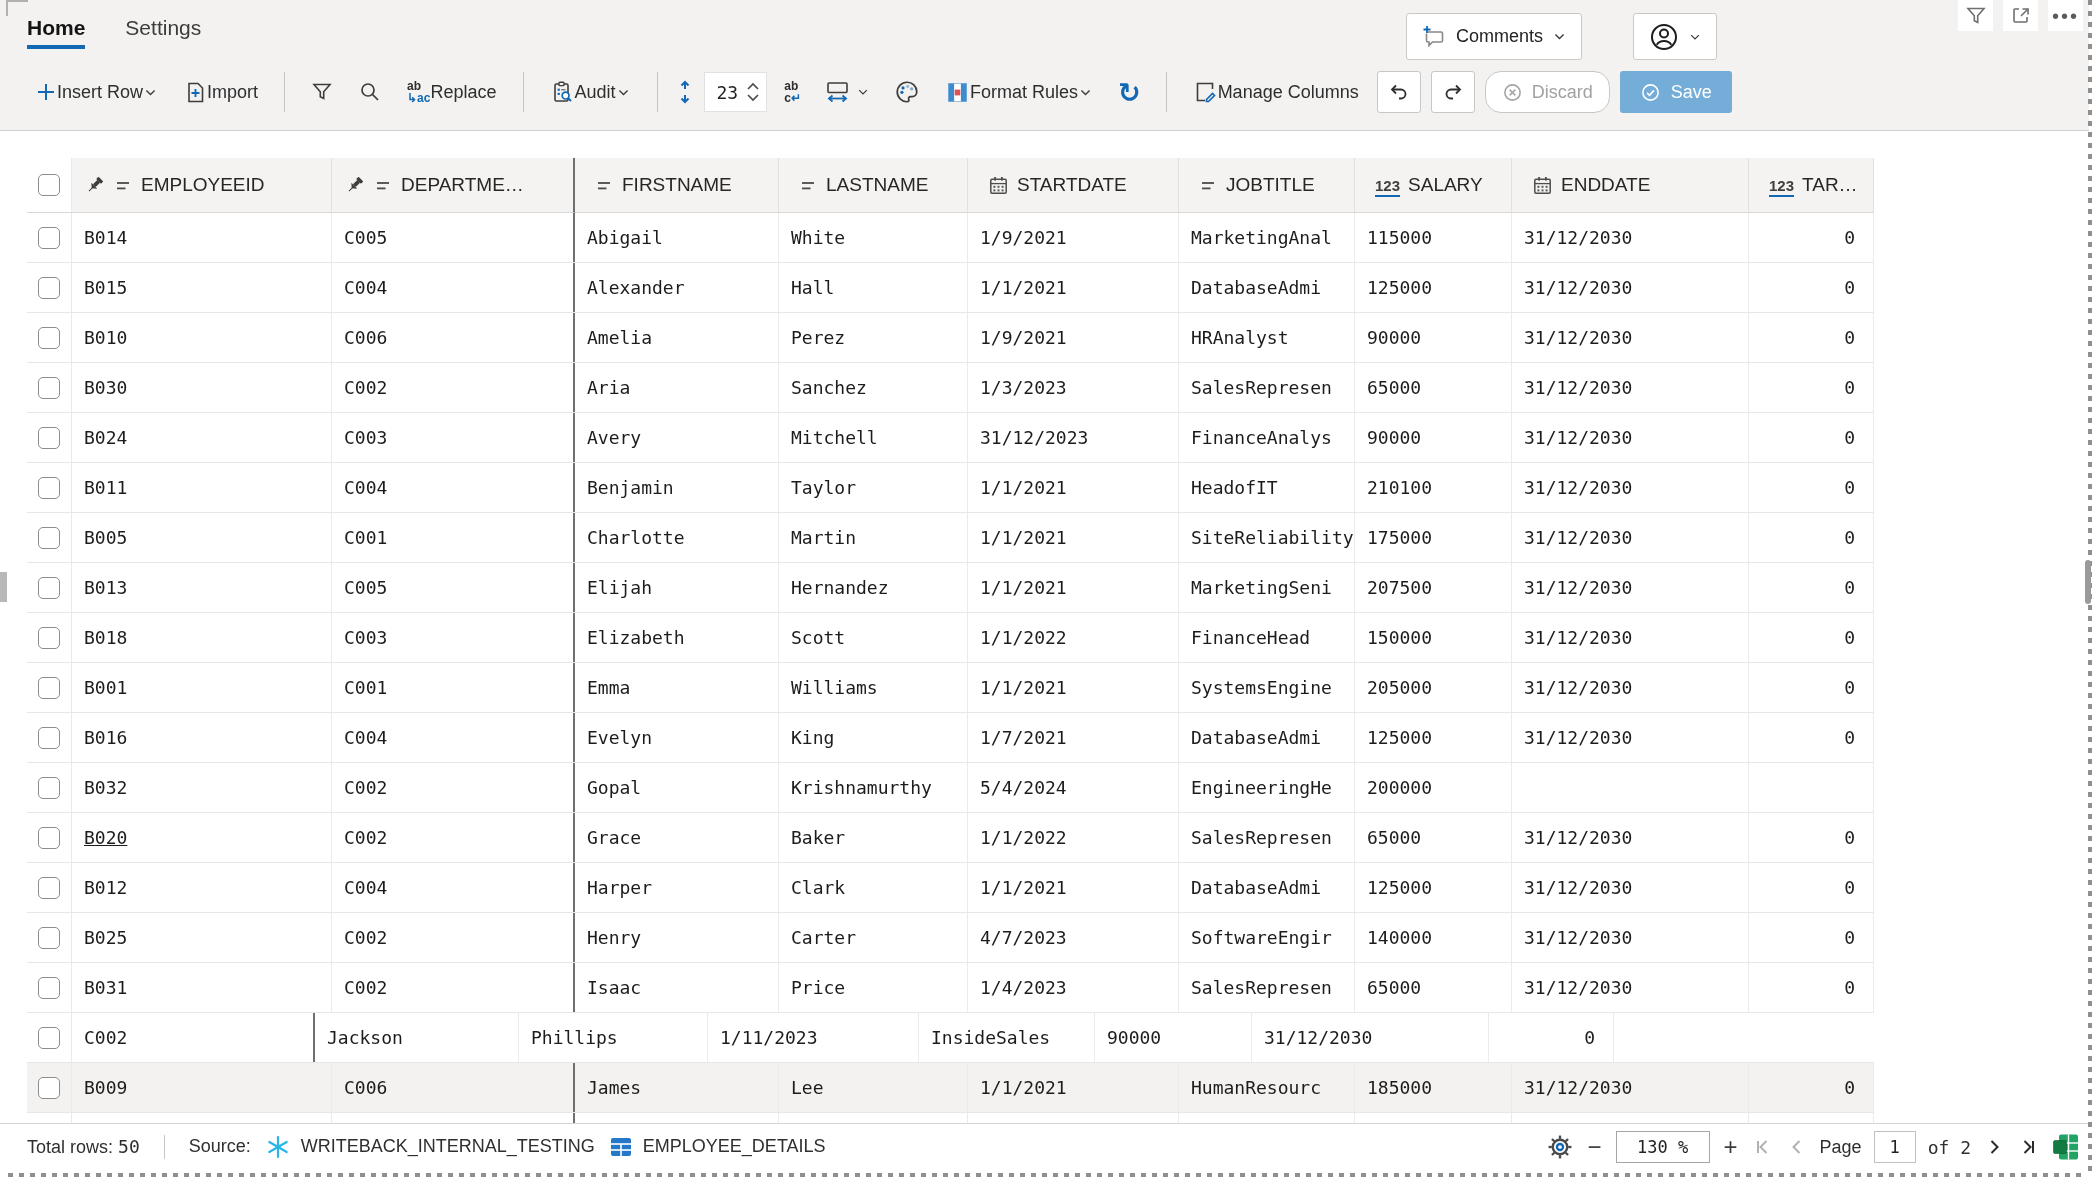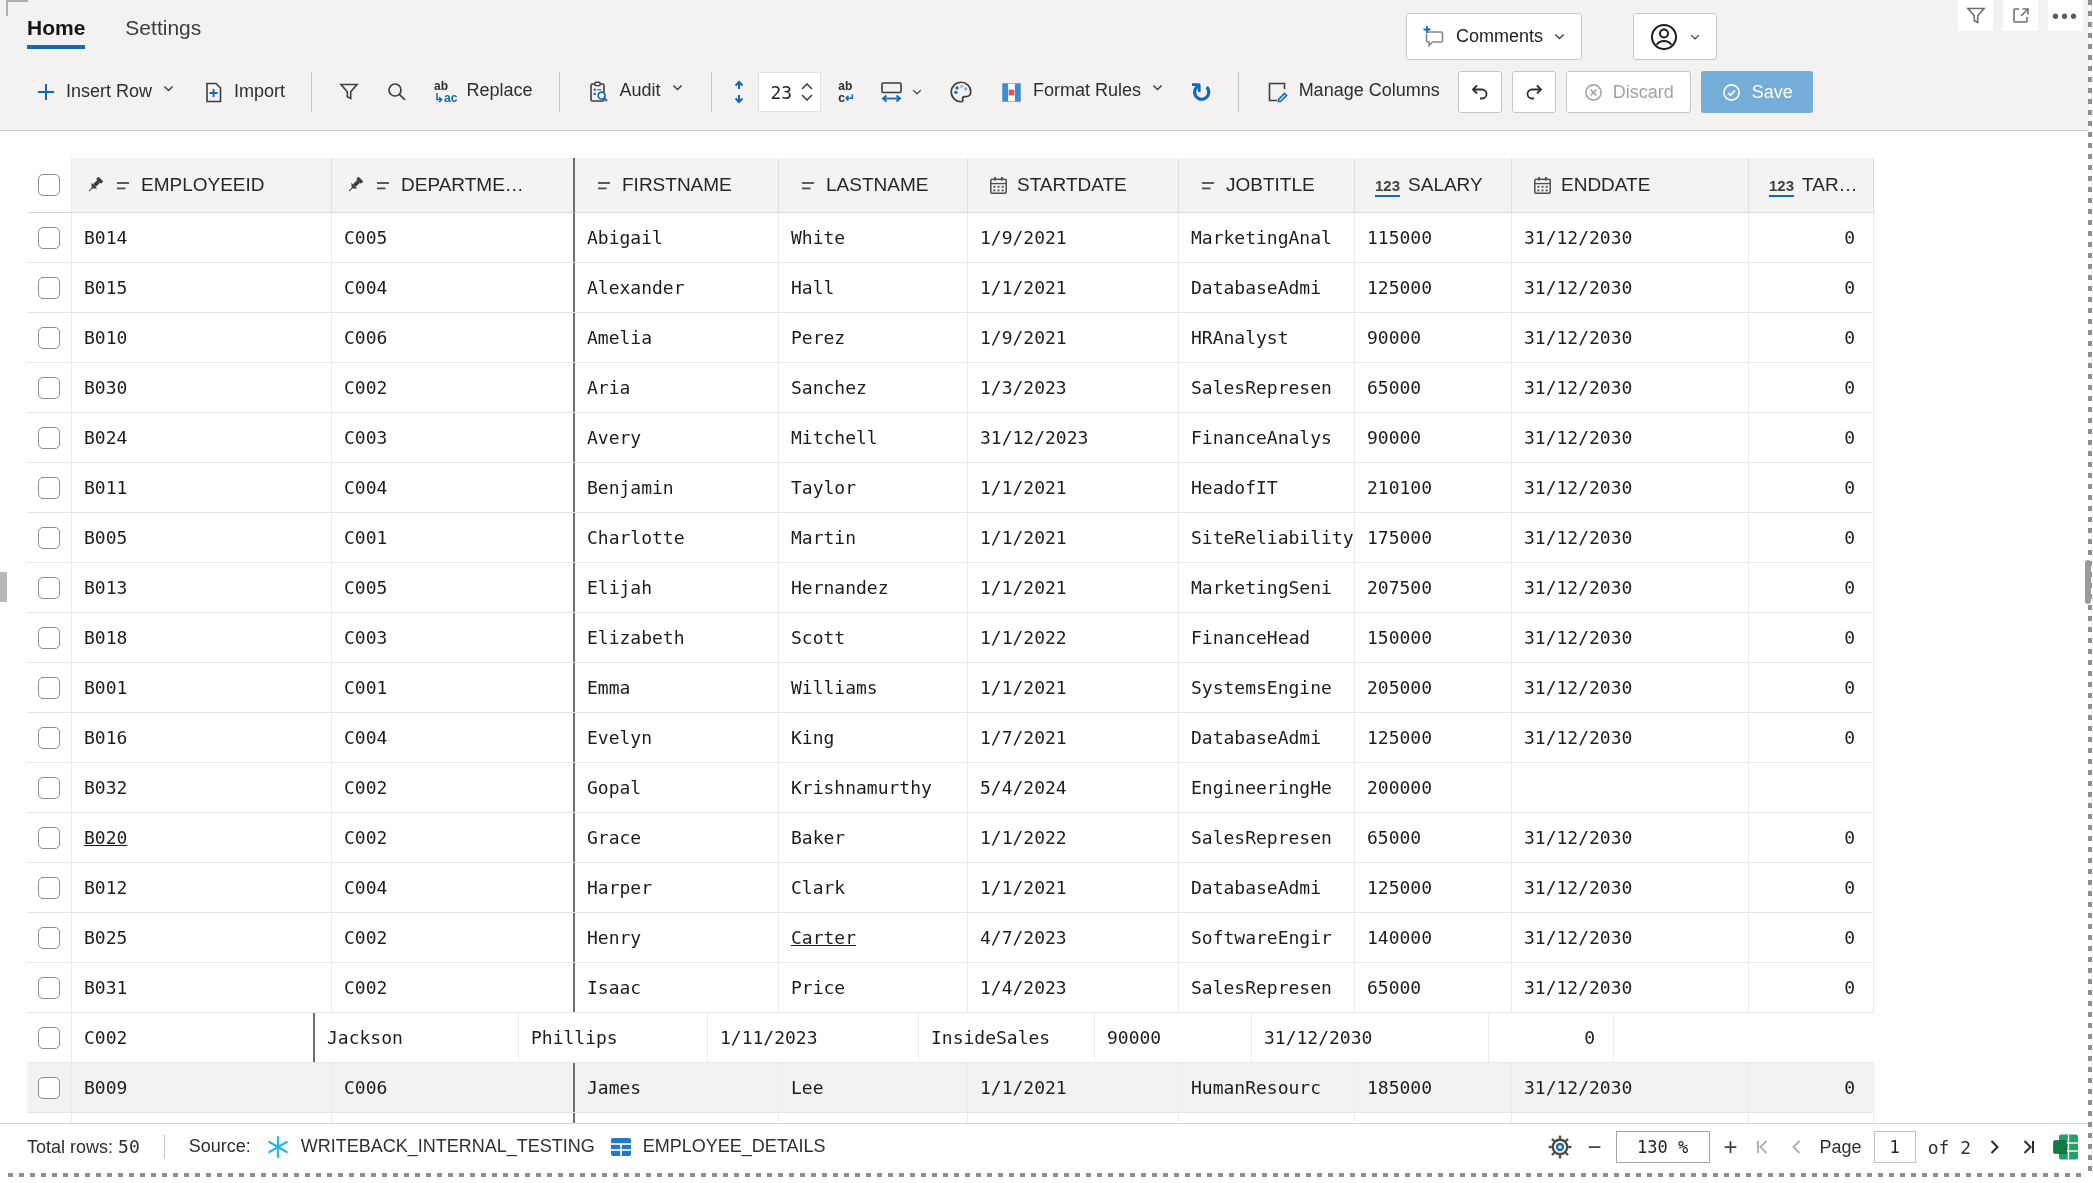--- a/index.html
+++ b/index.html
@@ -12,37 +12,37 @@
   .topbar { position:absolute; left:0; top:0; width:2089px; height:131px;
     background:#f3f2f1; border-bottom:1px solid #d2d0ce; }
   .tabs { position:absolute; left:27px; top:16px; display:flex; gap:40px; }
   .tab { font-size:21px; color:#3c3c3c; cursor:pointer; padding-bottom:9px; position:relative; }
   .tab.active { color:#141414; font-weight:600; }
   .tab.active::after { content:""; position:absolute; left:0; right:0; bottom:0;
     height:4px; background:#1268b3; }
 
   .toolbar { position:absolute; left:27px; top:64px; height:56px; display:flex;
     align-items:center; gap:10px; }
-  .tbtn { display:flex; gap:9px; font-size:18px; color:#2e2e2e;
+  .tbtn { display:flex; align-items:center; gap:0; font-size:18px; color:#2e2e2e;
     padding:6px 8px; border-radius:3px; cursor:pointer; white-space:nowrap; }
   .iconbtn { display:flex; align-items:center; gap:4px; padding:6px 7px; border-radius:3px; cursor:pointer; }
   .tdiv { width:1px; height:40px; background:#c7c5c3; margin:0 8px; }
   .chev { flex:0 0 auto; }
   .sizebox { display:flex; align-items:center; background:#fff; border:1px solid #e3e1df;
     height:40px; padding:0 6px 0 12px; gap:8px; cursor:text; }
   .sizebox .val { font-family:"DejaVu Sans Mono", monospace; font-size:18px; color:#222; }
   .stepper { display:flex; flex-direction:column; gap:2px; cursor:pointer; }
   .glyph2 { display:flex; flex-direction:column; line-height:1; font-size:12px; color:#2e2e2e; font-weight:600;}
   .glyph2 .blue { color:#1268b3; }
   .refresh-glyph { font-family:"DejaVu Sans", sans-serif; font-size:27px; line-height:1;
     color:#1268b3; font-weight:bold; }
   .boxbtn { display:flex; align-items:center; justify-content:center; gap:9px; background:#fff;
     border:1px solid #c9c7c5; border-radius:3px; height:42px; min-width:44px; cursor:pointer;
     font-family:inherit; font-size:18px; }
-  .boxbtn.discard { padding:0 16px; color:#a3a1a0; }
+  .boxbtn.discard { padding:0 16px; color:#a3a1a0;border-radius:16px; }
   .savebtn { display:flex; align-items:center; gap:10px; background:#74add7; color:#fff;
     border:none; border-radius:3px; height:42px; padding:0 20px; font-size:18px;
     font-family:inherit; cursor:pointer; }
   .comments-btn { position:absolute; top:13px; right:507px; height:47px; width:176px;
     background:#fff; border:1px solid #cbc9c7; border-radius:3px; display:flex;
     align-items:center; justify-content:center; gap:9px; font-size:18px; color:#232323; cursor:pointer;}
   .avatar-btn { position:absolute; top:13px; right:372px; height:47px; width:84px;
     background:#fff; border:1px solid #cbc9c7; border-radius:3px; display:flex;
     align-items:center; justify-content:center; gap:8px; cursor:pointer; }
 
@@ -649,21 +649,21 @@
         <div class="cell" style="width: 237px; flex: 0 0 237px;">31/12/2030</div>
         <div class="cell align-right" style="width: 125px; flex: 0 0 125px;">0</div>
       </div>
       <div class="row">
     <div class="cell checkbox-cell">
       <span class="cb"></span>
     </div>
   <div class="cell" style="width: 260px; flex: 0 0 260px;">B025</div>
         <div class="cell divider-after" style="width: 243px; flex: 0 0 243px;">C002</div>
         <div class="cell" style="width: 204px; flex: 0 0 204px;">Henry</div>
-        <div class="cell" style="width: 189px; flex: 0 0 189px; text-decoration: underline;">Carter</div>
+        <div class="cell" style="width: 189px; flex: 0 0 189px;">Carter</div>
         <div class="cell" style="width: 211px; flex: 0 0 211px;">4/7/2023</div>
         <div class="cell" style="width: 176px; flex: 0 0 176px;">SoftwareEngir</div>
         <div class="cell" style="width: 157px; flex: 0 0 157px;">140000</div>
         <div class="cell" style="width: 237px; flex: 0 0 237px;">31/12/2030</div>
         <div class="cell align-right" style="width: 125px; flex: 0 0 125px;">0</div>
       </div>
       <div class="row">
     <div class="cell checkbox-cell">
       <span class="cb"></span>
     </div>

